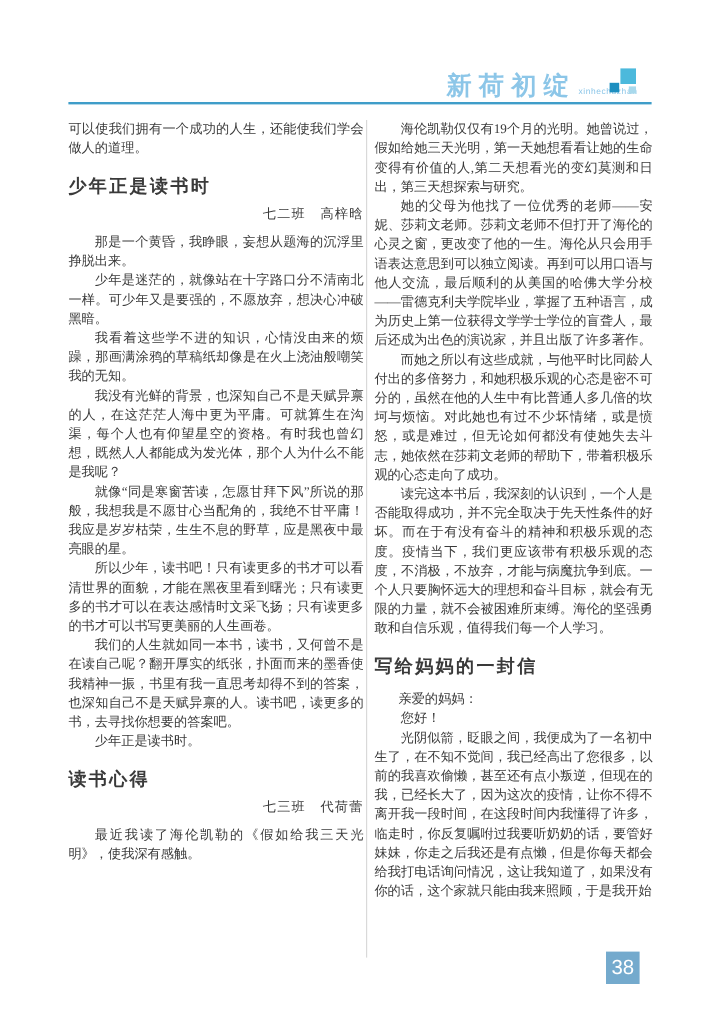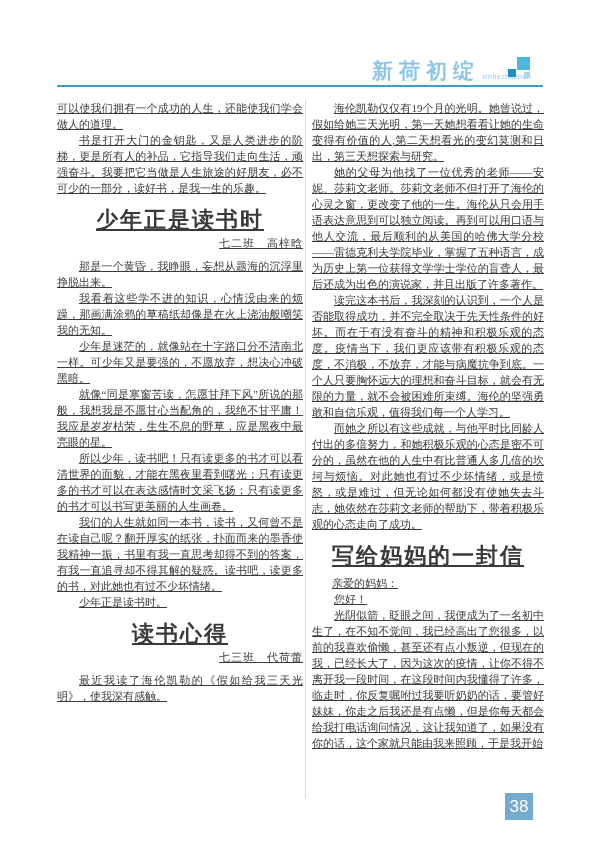--- a/index.html
+++ b/index.html
@@ -41,24 +41,24 @@
   .col{
     position:absolute; top:100px; font-size:11px; line-height:16px;
     text-align:justify; word-break:break-all;
   }
   .col-left{left:57px; width:246px;}
   .col-right{left:312px; width:232px;}
   .col-divider{
     position:absolute; left:305px; top:100px; width:1px; height:698px;
     background:var(--divider);
   }
-  p{margin:0;text-decoration:underline;}
+  p{margin:0;}
   .ind{text-indent:2em;}
   .article-title{
-    text-align:center; font-size:22px; line-height:26px; font-weight:600;
+    text-align:left; font-size:15px; line-height:26px; font-weight:600;
     letter-spacing:2px; margin:11px 0 3px 0; text-indent:0;
   }
   .byline{
     text-align:right; font-size:11px; line-height:15px; letter-spacing:1px;
     margin-bottom:7px; text-indent:0;
   }
   .salutation{text-indent:0; margin-top:6px;margin-left:20px;}
   
   .page-number{
     position:absolute; left:505px; top:793px; width:28px; height:27px;
@@ -77,42 +77,42 @@
     <span class="logo-subtitle">xinhechuzhan</span>
   </div>
   <div class="sq sq-big"></div>
   <div class="sq sq-dark"></div>
   <div class="sq sq-light"></div>
 
   <div class="col-divider"></div>
 
   <div class="col col-left">
     <p>可以使我们拥有一个成功的人生，还能使我们学会做人的道理。</p>
-    <p class="ind">书是打开大门的金钥匙，又是人类进步的阶梯，更是所有人的补品，它指导我们走向生活，顽强奋斗。我要把它当做是人生旅途的好朋友，必不可少的一部分，读好书，是我一生的乐趣。</p>
 
     <p class="article-title">少年正是读书时</p>
     <p class="byline">七二班　高梓晗</p>
     <p class="ind">那是一个黄昏，我睁眼，妄想从题海的沉浮里挣脱出来。</p>
+    <p class="ind">少年是迷茫的，就像站在十字路口分不清南北一样。可少年又是要强的，不愿放弃，想决心冲破黑暗。</p>
     <p class="ind">我看着这些学不进的知识，心情没由来的烦躁，那画满涂鸦的草稿纸却像是在火上浇油般嘲笑我的无知。</p>
-    <p class="ind">少年是迷茫的，就像站在十字路口分不清南北一样。可少年又是要强的，不愿放弃，想决心冲破黑暗。</p>
+    <p class="ind">我没有光鲜的背景，也深知自己不是天赋异禀的人，在这茫茫人海中更为平庸。可就算生在沟渠，每个人也有仰望星空的资格。有时我也曾幻想，既然人人都能成为发光体，那个人为什么不能是我呢？</p>
     <p class="ind">就像“同是寒窗苦读，怎愿甘拜下风”所说的那般，我想我是不愿甘心当配角的，我绝不甘平庸！我应是岁岁枯荣，生生不息的野草，应是黑夜中最亮眼的星。</p>
     <p class="ind">所以少年，读书吧！只有读更多的书才可以看清世界的面貌，才能在黑夜里看到曙光；只有读更多的书才可以在表达感情时文采飞扬；只有读更多的书才可以书写更美丽的人生画卷。</p>
-    <p class="ind">我们的人生就如同一本书，读书，又何曾不是在读自己呢？翻开厚实的纸张，扑面而来的墨香使我精神一振，书里有我一直思考却得不到的答案，有我一直追寻却不得其解的疑惑。读书吧，读更多的书，对此她也有过不少坏情绪。</p>
+    <p class="ind">我们的人生就如同一本书，读书，又何曾不是在读自己呢？翻开厚实的纸张，扑面而来的墨香使我精神一振，书里有我一直思考却得不到的答案，也深知自己不是天赋异禀的人。读书吧，读更多的书，去寻找你想要的答案吧。</p>
     <p class="ind">少年正是读书时。</p>
 
     <p class="article-title">读书心得</p>
     <p class="byline">七三班　代荷蕾</p>
     <p class="ind">最近我读了海伦凯勒的《假如给我三天光明》，使我深有感触。</p>
   </div>
 
   <div class="col col-right">
     <p class="ind">海伦凯勒仅仅有19个月的光明。她曾说过，假如给她三天光明，第一天她想看看让她的生命变得有价值的人,第二天想看光的变幻莫测和日出，第三天想探索与研究。</p>
     <p class="ind">她的父母为他找了一位优秀的老师——安妮、莎莉文老师。莎莉文老师不但打开了海伦的心灵之窗，更改变了他的一生。海伦从只会用手语表达意思到可以独立阅读。再到可以用口语与他人交流，最后顺利的从美国的哈佛大学分校——雷德克利夫学院毕业，掌握了五种语言，成为历史上第一位获得文学学士学位的盲聋人，最后还成为出色的演说家，并且出版了许多著作。</p>
+    <p class="ind">而她之所以有这些成就，与他平时比同龄人付出的多倍努力，和她积极乐观的心态是密不可分的，虽然在他的人生中有比普通人多几倍的坎坷与烦恼。对此她也有过不少坏情绪，或是愤怒，或是难过，但无论如何都没有使她失去斗志，她依然在莎莉文老师的帮助下，带着积极乐观的心态走向了成功。</p>
     <p class="ind">读完这本书后，我深刻的认识到，一个人是否能取得成功，并不完全取决于先天性条件的好坏。而在于有没有奋斗的精神和积极乐观的态度。疫情当下，我们更应该带有积极乐观的态度，不消极，不放弃，才能与病魔抗争到底。一个人只要胸怀远大的理想和奋斗目标，就会有无限的力量，就不会被困难所束缚。海伦的坚强勇敢和自信乐观，值得我们每一个人学习。</p>
-    <p class="ind">而她之所以有这些成就，与他平时比同龄人付出的多倍努力，和她积极乐观的心态是密不可分的，虽然在他的人生中有比普通人多几倍的坎坷与烦恼。对此她也有过不少坏情绪，或是愤怒，或是难过，但无论如何都没有使她失去斗志，她依然在莎莉文老师的帮助下，带着积极乐观的心态走向了成功。</p>
 
     <p class="article-title">写给妈妈的一封信</p>
     <p class="salutation">亲爱的妈妈：</p>
     <p class="ind">您好！</p>
     <p class="ind">光阴似箭，眨眼之间，我便成为了一名初中生了，在不知不觉间，我已经高出了您很多，以前的我喜欢偷懒，甚至还有点小叛逆，但现在的我，已经长大了，因为这次的疫情，让你不得不离开我一段时间，在这段时间内我懂得了许多，临走时，你反复嘱咐过我要听奶奶的话，要管好妹妹，你走之后我还是有点懒，但是你每天都会给我打电话询问情况，这让我知道了，如果没有你的话，这个家就只能由我来照顾，于是我开始</p>
   </div>
 
   <div class="page-number">38</div>
 
 </div>

